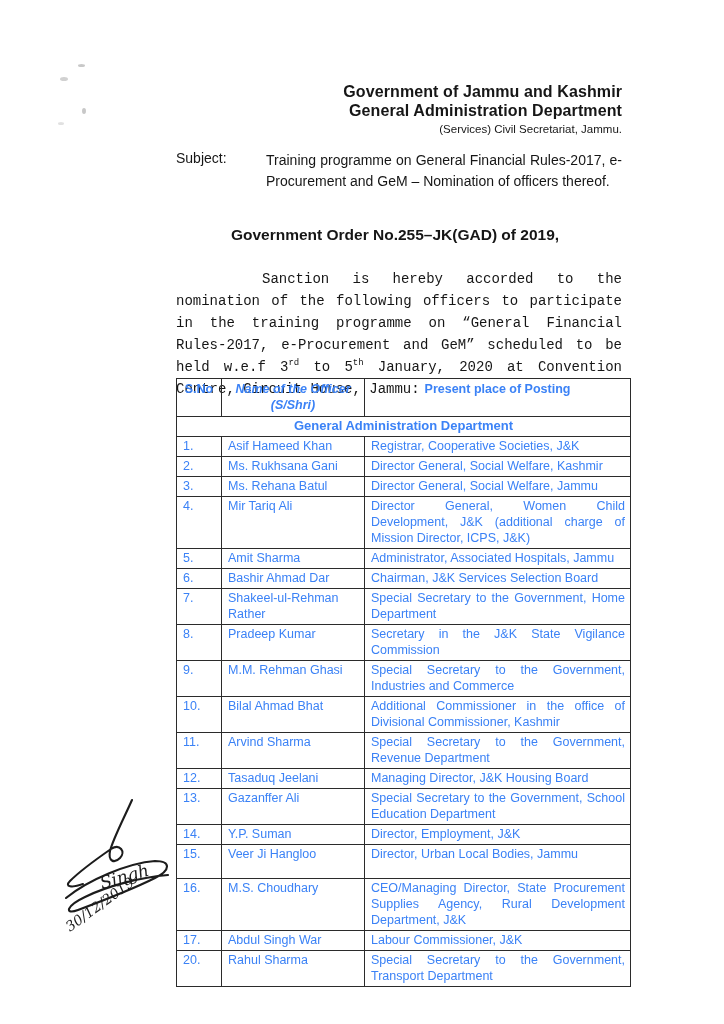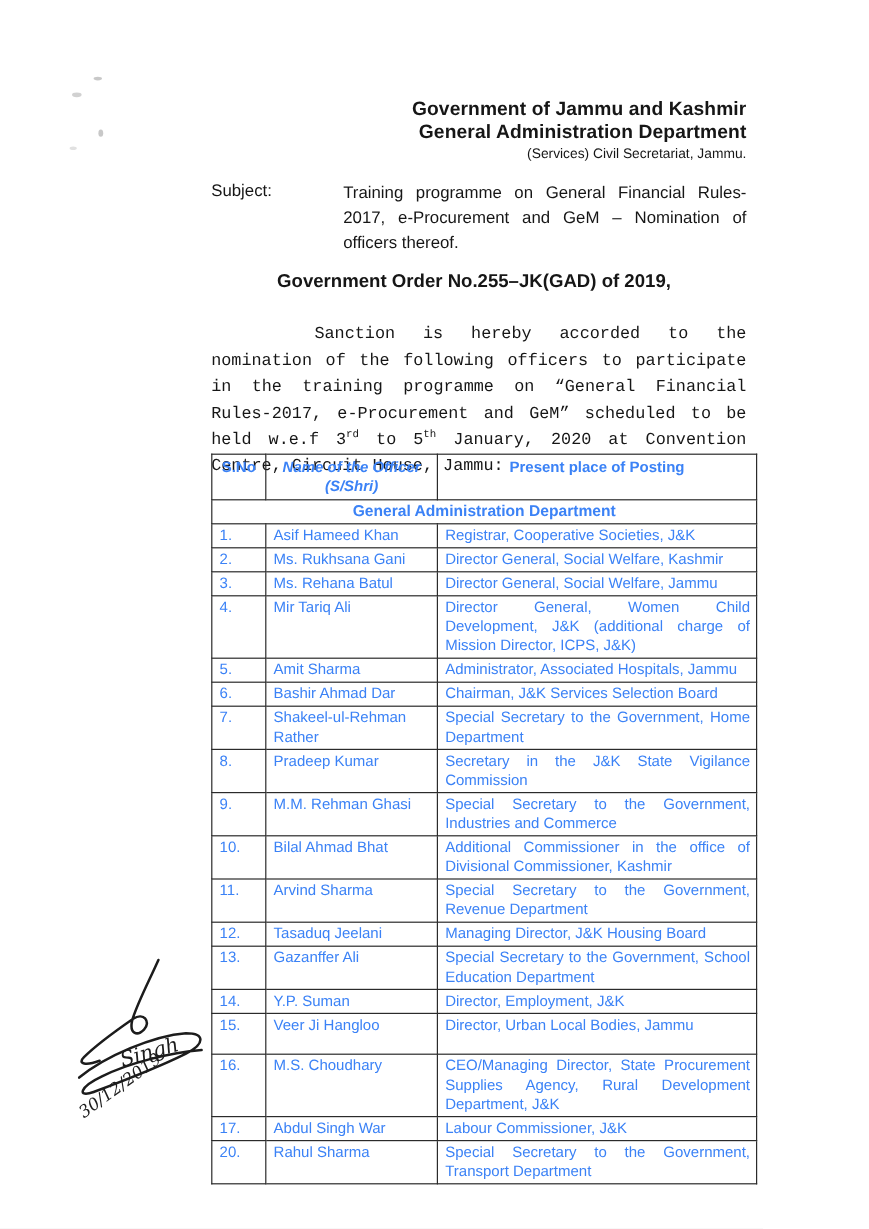--- a/index.html
+++ b/index.html
@@ -27,21 +27,20 @@
     text-align: right;
   }
   .lh-title { font-weight: bold; font-size: 16px; line-height: 19px; letter-spacing: .1px; }
   .lh-sub   { font-size: 11.5px; line-height: 14px; margin-top: 2px; }
 
   .subject-block {
     position: absolute;
     left: 176px; top: 150px; width: 446px;
     display: flex;
     font-size: 14px;
-    gap: 20px;
   }
   .subject-label { width: 90px; flex: 0 0 90px; }
   .subject-text  { flex: 1; text-align: justify; line-height: 21px; }
 
   .order-heading {
     position: absolute;
     left: 172px; top: 224px; width: 446px;
     text-align: center;
     font-weight: bold;
     font-size: 15.5px;

